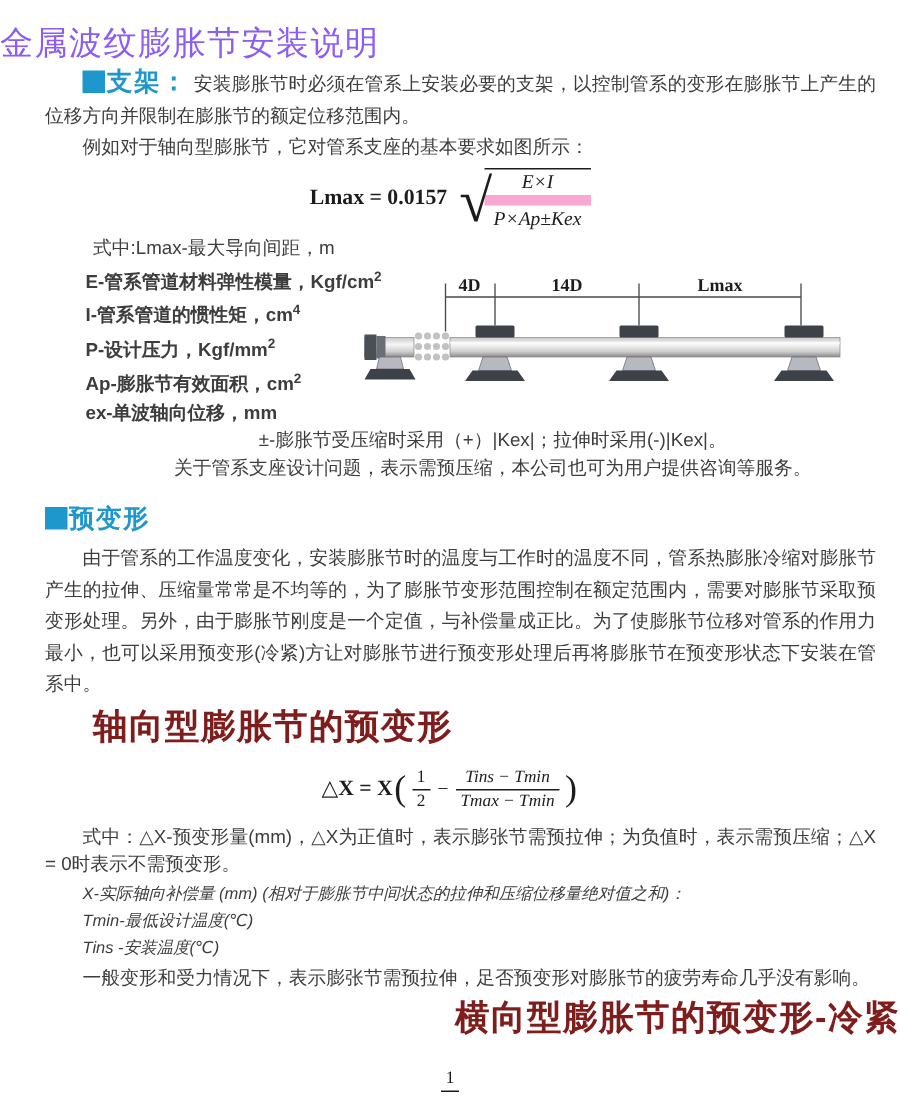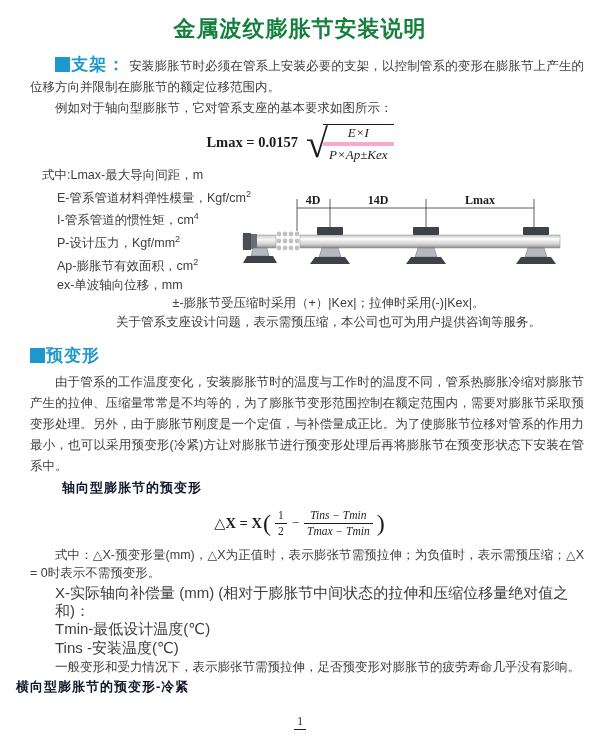--- a/index.html
+++ b/index.html
@@ -2,73 +2,73 @@
 <html><head>
 <meta charset="utf-8">
 <style>
   html,body{margin:0;padding:0;}
   body{
     width:600px;height:737px;background:#ffffff;overflow:hidden;position:relative;
     font-family:"Liberation Sans","DejaVu Sans",sans-serif;color:#3d3d3d;
   }
   .page{position:relative;width:600px;height:737px;}
   h1.title{
-    margin:14px 0 0;text-align:center;font-size:22px;font-weight:bold;color:#15803d;
+    margin:14px 0 0;text-align:left;font-size:22px;font-weight:normal;color:#8b5cf6;
     letter-spacing:1px;
   }
   .para{margin:0 16px 0 30px;font-size:12.5px;line-height:21px;text-align:justify;}
   .indent{text-indent:2em;}
-  .p1{margin-top:10px;}
+  .p1{margin-top:0;}
   .sq{
     display:inline-block;width:15px;height:15px;background:#1e97cc;
     vertical-align:-2px;margin-right:1px;
   }
   .sechead{color:#1e97cc;font-size:17px;font-weight:bold;letter-spacing:1px;}
   
   .formula{
     display:flex;justify-content:center;align-items:center;
     font-family:"Liberation Serif","DejaVu Serif",serif;color:#1c1c1c;
   }
   .f1{margin-top:4px;height:38px;}
   .serif-b{font-weight:bold;font-size:14.5px;}
   .radical{font-size:40px;font-weight:400;line-height:38px;margin:0 -5px 0 8px;position:relative;top:2px;}
   .rootbox{
     display:inline-flex;flex-direction:column;border-top:1.6px solid #1c1c1c;
     font-style:italic;font-size:13px;text-align:center;margin-top:2px;
   }
-  .rootbox .fnum{border-bottom:4px solid #f9a8d4;padding:0 10px 1px;}
+  .rootbox .fnum{border-bottom:7px solid #f9a8d4;padding:0 10px 1px;}
   .rootbox .fden{padding:1px 6px 0;}
   .frac{
     display:inline-flex;flex-direction:column;text-align:center;
     font-size:11.5px;line-height:1.3;margin:0 3px;
   }
   .frac .fn{border-bottom:1px solid #1c1c1c;padding:0 3px;}
   .frac .fd{padding:0 3px;}
   .it{font-style:italic;}
   .paren{font-size:24px;font-weight:400;line-height:1;margin:0 1px;}
   .op{font-size:13px;margin:0 2px;}
   .f2{margin-top:6px;height:40px;}
   .f3{margin-top:8px;height:36px;}
   
   .defs-wrap{position:relative;height:172px;margin-top:5px;}
   .defs{font-size:12.5px;line-height:18.6px;}
-  .defline{margin-left:42px;white-space:nowrap;}
-  .defline.sub{margin-left:57px;}
+  .defline{margin-left:62px;white-space:nowrap;}
+  .defline.sub{margin-left:57px;font-weight:bold;}
   .defline.sub2{margin-left:57px;text-align:center;}
   .defline sup{font-size:9px;}
   svg.diagram{position:absolute;left:238px;top:25px;}
   
   .sec2head{margin:7px 0 0 30px;}
   .body4{margin-top:4px;line-height:21px;}
   h3.subhead{
-    margin:2px 0 0 62px;font-size:13px;font-weight:bold;color:#0f172a;letter-spacing:1px;
-  }
-  h3.subhead.lateral{margin-left:16px;}
+    margin:2px 0 0 62px;font-size:23px;font-weight:bold;color:#7f1d1d;letter-spacing:1px;
+  }
+  h3.subhead.lateral{margin-left:36px;text-align:right;}
   .explain{margin-top:4px;line-height:17.5px;}
-  .plist{margin:2px 16px 0 55px;font-size:15px;line-height:18.2px;}
+  .plist{margin:2px 16px 0 55px;font-size:11px;line-height:18.2px;font-style:italic;}
   .note{margin-top:1px;line-height:18px;}
 </style>
 </head>
 <body>
 
 <div class="page">
 
   <h1 class="title">金属波纹膨胀节安装说明</h1>
 
   <p class="para indent p1"><span class="sq"></span><span class="sechead">支架：</span> <span>安装膨胀节时必须在管系上安装必要的支架，以控制管系的变形在膨胀节上产生的位移方向并限制在膨胀节的额定位移范围内。</span></p>

